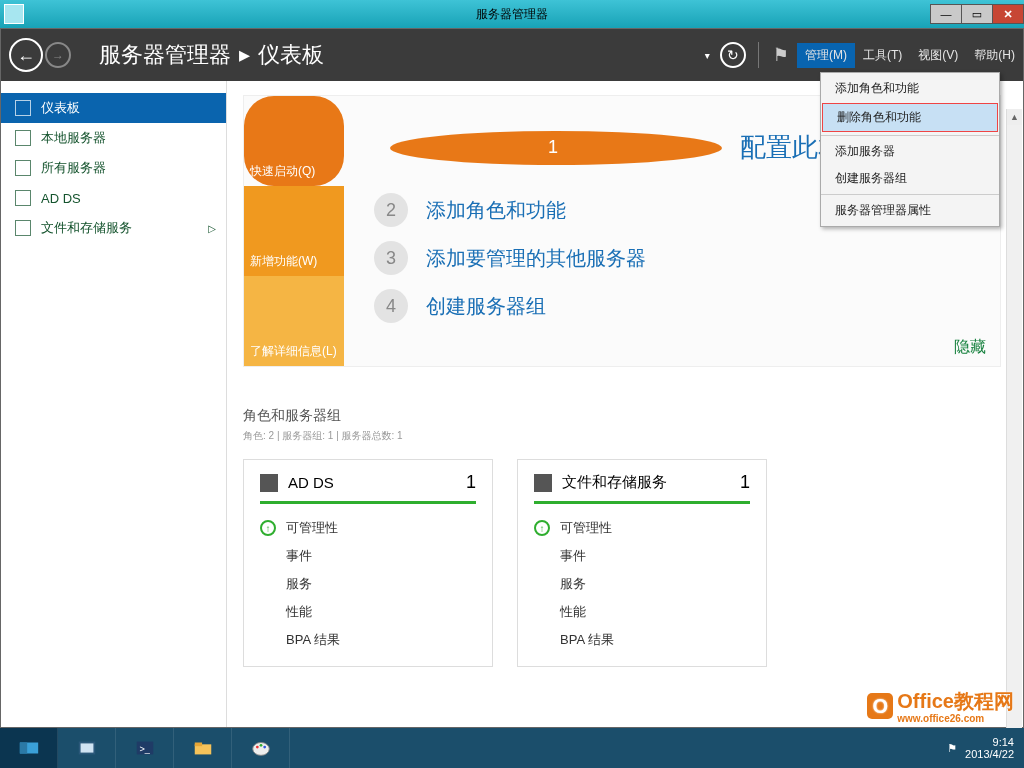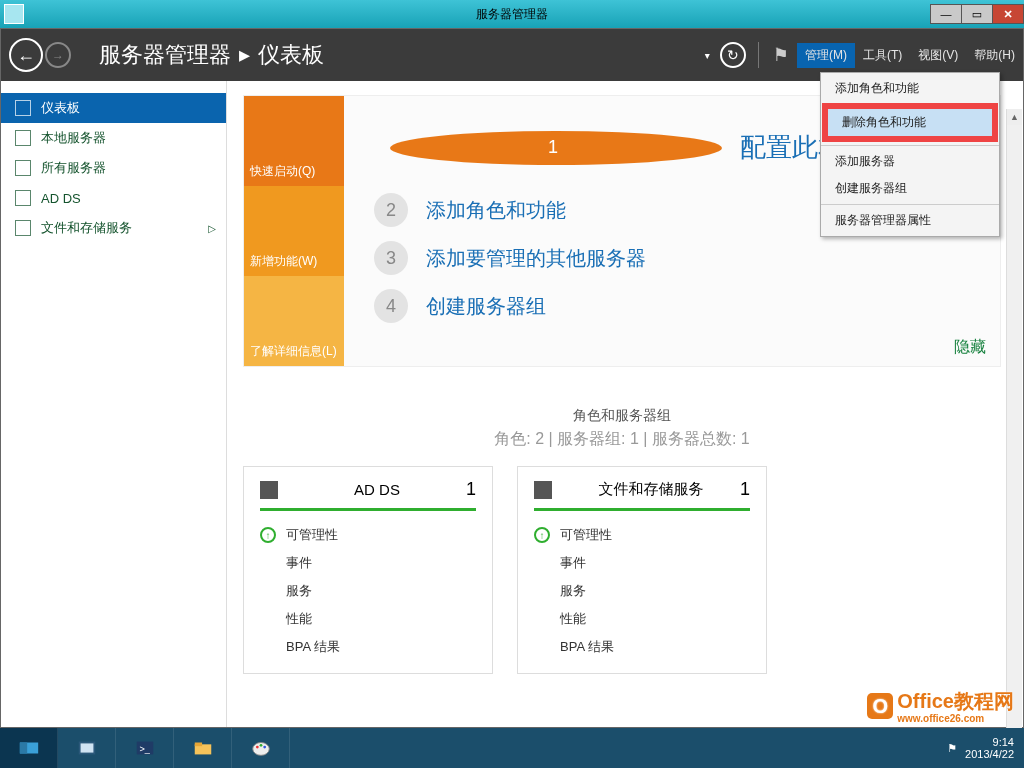--- a/index.html
+++ b/index.html
@@ -25,47 +25,47 @@
 .sidebar{width:226px;background:#fff;border-right:1px solid #ddd;padding-top:12px;}
 .sbitem{height:30px;display:flex;align-items:center;padding-left:14px;font-size:13px;color:#14532d;gap:10px;}
 .sbitem.active{background:#0a64ae;color:#fff;}
 .sbicon{width:16px;height:16px;border:1px solid currentColor;opacity:.7;}
 .sbitem .chev{margin-left:auto;margin-right:10px;font-size:10px;}
 .main{flex:1;overflow:auto;padding:14px 22px 14px 16px;position:relative;}
 .welcome{font-size:13px;color:#666;margin-bottom:18px;}
 .wizard{display:flex;border:1px solid #eee;background:#fbfbfb;height:272px;}
 .wleft{width:100px;display:flex;flex-direction:column;}
 .wseg{flex:1;display:flex;align-items:flex-end;padding:6px;color:#fff;font-size:12px;}
-.wseg.a{background:#e87817;}
+.wseg.a{background:#e87817;border-radius:30px;}
 .wseg.b{background:#f0991f;}
 .wseg.c{background:#f5b544;}
 .wright{flex:1;padding:20px 30px;position:relative;}
 .steprow{display:flex;align-items:center;gap:18px;margin-bottom:14px;}
 .stepnum{width:34px;height:34px;border-radius:50%;display:flex;align-items:center;justify-content:center;font-size:18px;color:#fff;background:#bfbfbf;}
 .stepnum.main{background:#e87817;}
 .steprow.gray .stepnum{background:#e3e3e3;color:#888;}
 .steplink{color:#1a6fb5;font-size:20px;}
 .steprow.main .steplink{font-size:26px;}
 .hide{position:absolute;bottom:8px;right:14px;color:#15803d;font-size:16px;}
-.sec2{margin-top:40px;text-align:center;}
+.sec2{margin-top:40px;}
 .sec2h{font-size:14px;color:#555;margin-bottom:4px;}
-.sec2sub{font-size:16px;color:#999;margin-bottom:16px;}
+.sec2sub{font-size:10px;color:#999;margin-bottom:16px;}
 .tiles{display:flex;gap:24px;}
 .tile{width:250px;border:1px solid #ddd;padding:12px 16px;}
 .tilehdr{display:flex;align-items:center;border-bottom:3px solid #2fae2f;padding-bottom:8px;margin-bottom:10px;}
 .tileicon{width:18px;height:18px;background:#555;margin-right:10px;}
 .tiletitle{font-size:15px;flex:1;}
 .tilecount{font-size:18px;}
 .tline{display:flex;align-items:center;gap:10px;font-size:13px;color:#333;padding:5px 0;}
 .upicon{width:16px;height:16px;border:2px solid #2fae2f;border-radius:50%;display:flex;align-items:center;justify-content:center;color:#2fae2f;font-size:10px;}
 .dropdown{position:absolute;top:72px;right:24px;width:180px;background:#f4f4f4;border:1px solid #aaa;box-shadow:2px 2px 4px rgba(0,0,0,.3);z-index:50;}
 .ddgroup{border-bottom:1px solid #ccc;padding:2px 0;}
 .ddgroup:last-child{border-bottom:none;}
 .dditem{padding:5px 14px;font-size:12px;color:#222;}
-.dditem.hl{background:#c7e0f4;border:6px solid #ef4444;margin:1px;}
+.dditem.hl{background:#c7e0f4;border:1px solid #ef4444;margin:1px;}
 .taskbar{position:absolute;bottom:0;left:0;width:1024px;height:40px;background:#1b4e6b;display:flex;align-items:center;}
 .tbtn{width:58px;height:40px;display:flex;align-items:center;justify-content:center;border-right:1px solid rgba(255,255,255,.1);}
 .tbtn.start{background:#0b3550;}
 .tbtn svg,.tbtn .ico{width:28px;height:22px;}
 .tray{margin-left:auto;display:flex;align-items:center;gap:8px;padding-right:10px;color:#fff;font-size:11px;}
 .watermark{position:absolute;right:10px;bottom:44px;color:#e67817;font-weight:bold;font-size:20px;display:flex;align-items:center;gap:4px;text-shadow:0 0 2px #fff;}
 .watermark .o{background:#e67817;color:#fff;width:26px;height:26px;border-radius:5px;display:flex;align-items:center;justify-content:center;}
 .watermark small{font-size:10px;color:#e67817;display:block;margin-top:-2px;}
 .scrollind{position:absolute;right:1px;top:80px;width:16px;height:646px;background:#f0f0f0;border-left:1px solid #ddd;}
 .scrollind .up,.scrollind .dn{height:16px;display:flex;align-items:center;justify-content:center;font-size:9px;color:#666;background:#eee;}

